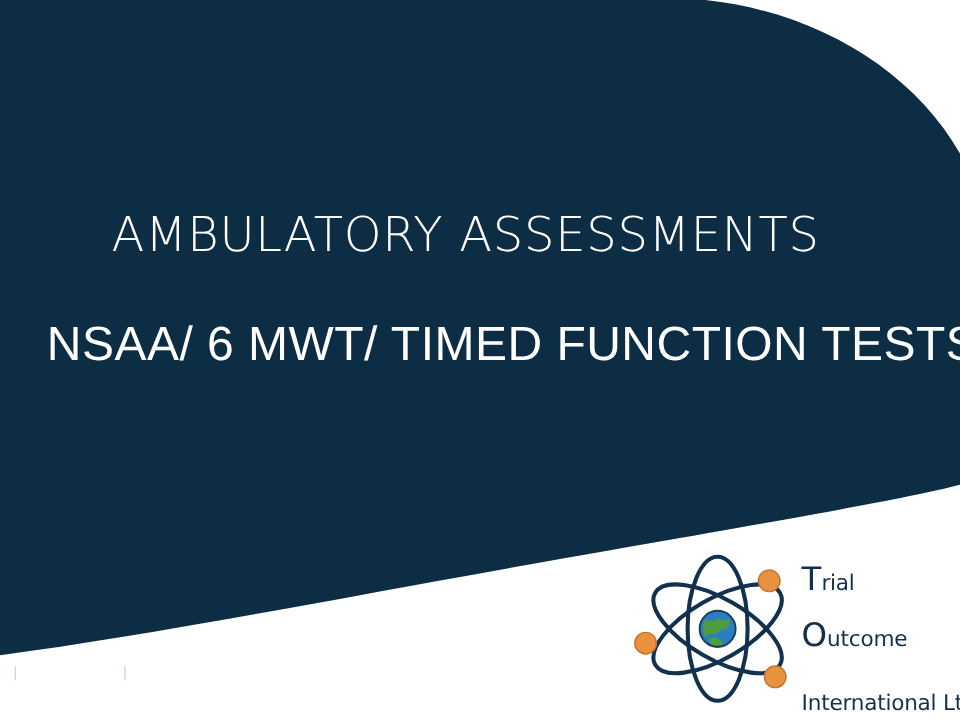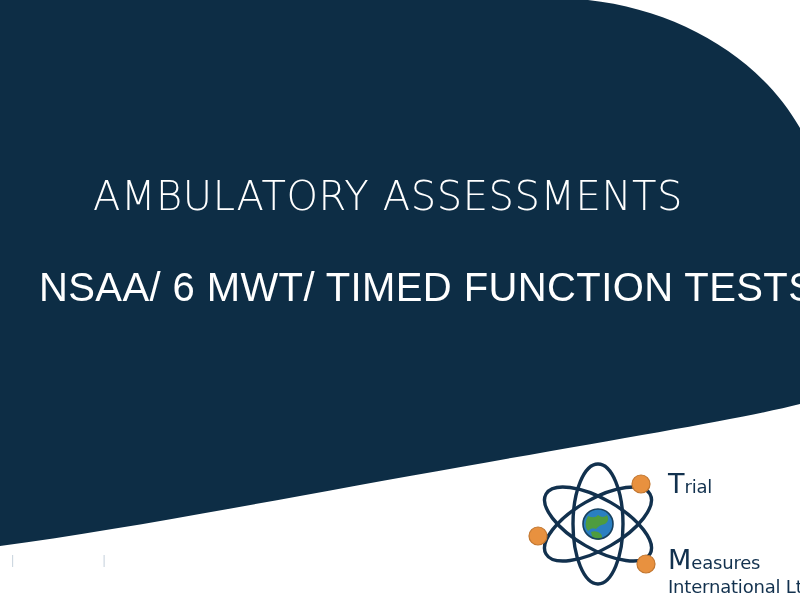--- a/index.html
+++ b/index.html
@@ -169,20 +169,20 @@
         <circle cx="113" cy="26" r="9" fill="#e8913f" stroke="#c2762f" stroke-width="1.2"></circle>
         <circle cx="10" cy="78" r="9" fill="#e8913f" stroke="#c2762f" stroke-width="1.2"></circle>
         <circle cx="118" cy="106" r="9" fill="#e8913f" stroke="#c2762f" stroke-width="1.2"></circle>
       </g>
     </svg>
 
     <div id="logo-text">
 
       <div class="logo-line" id="logo-line-t"><span class="cap">T</span><span class="rest">rial</span></div>
 
+      <div class="logo-line" id="logo-line-o"><span class="cap">O</span><span class="rest">utcome</span></div>
 
-      <div class="logo-line" id="logo-line-m"><span class="cap">M</span><span class="rest">easures</span></div>
 
       <div class="logo-line" id="logo-line-intl">International Ltd</div>
     </div>
   </div>
 
 </div>
 
 </body></html>

